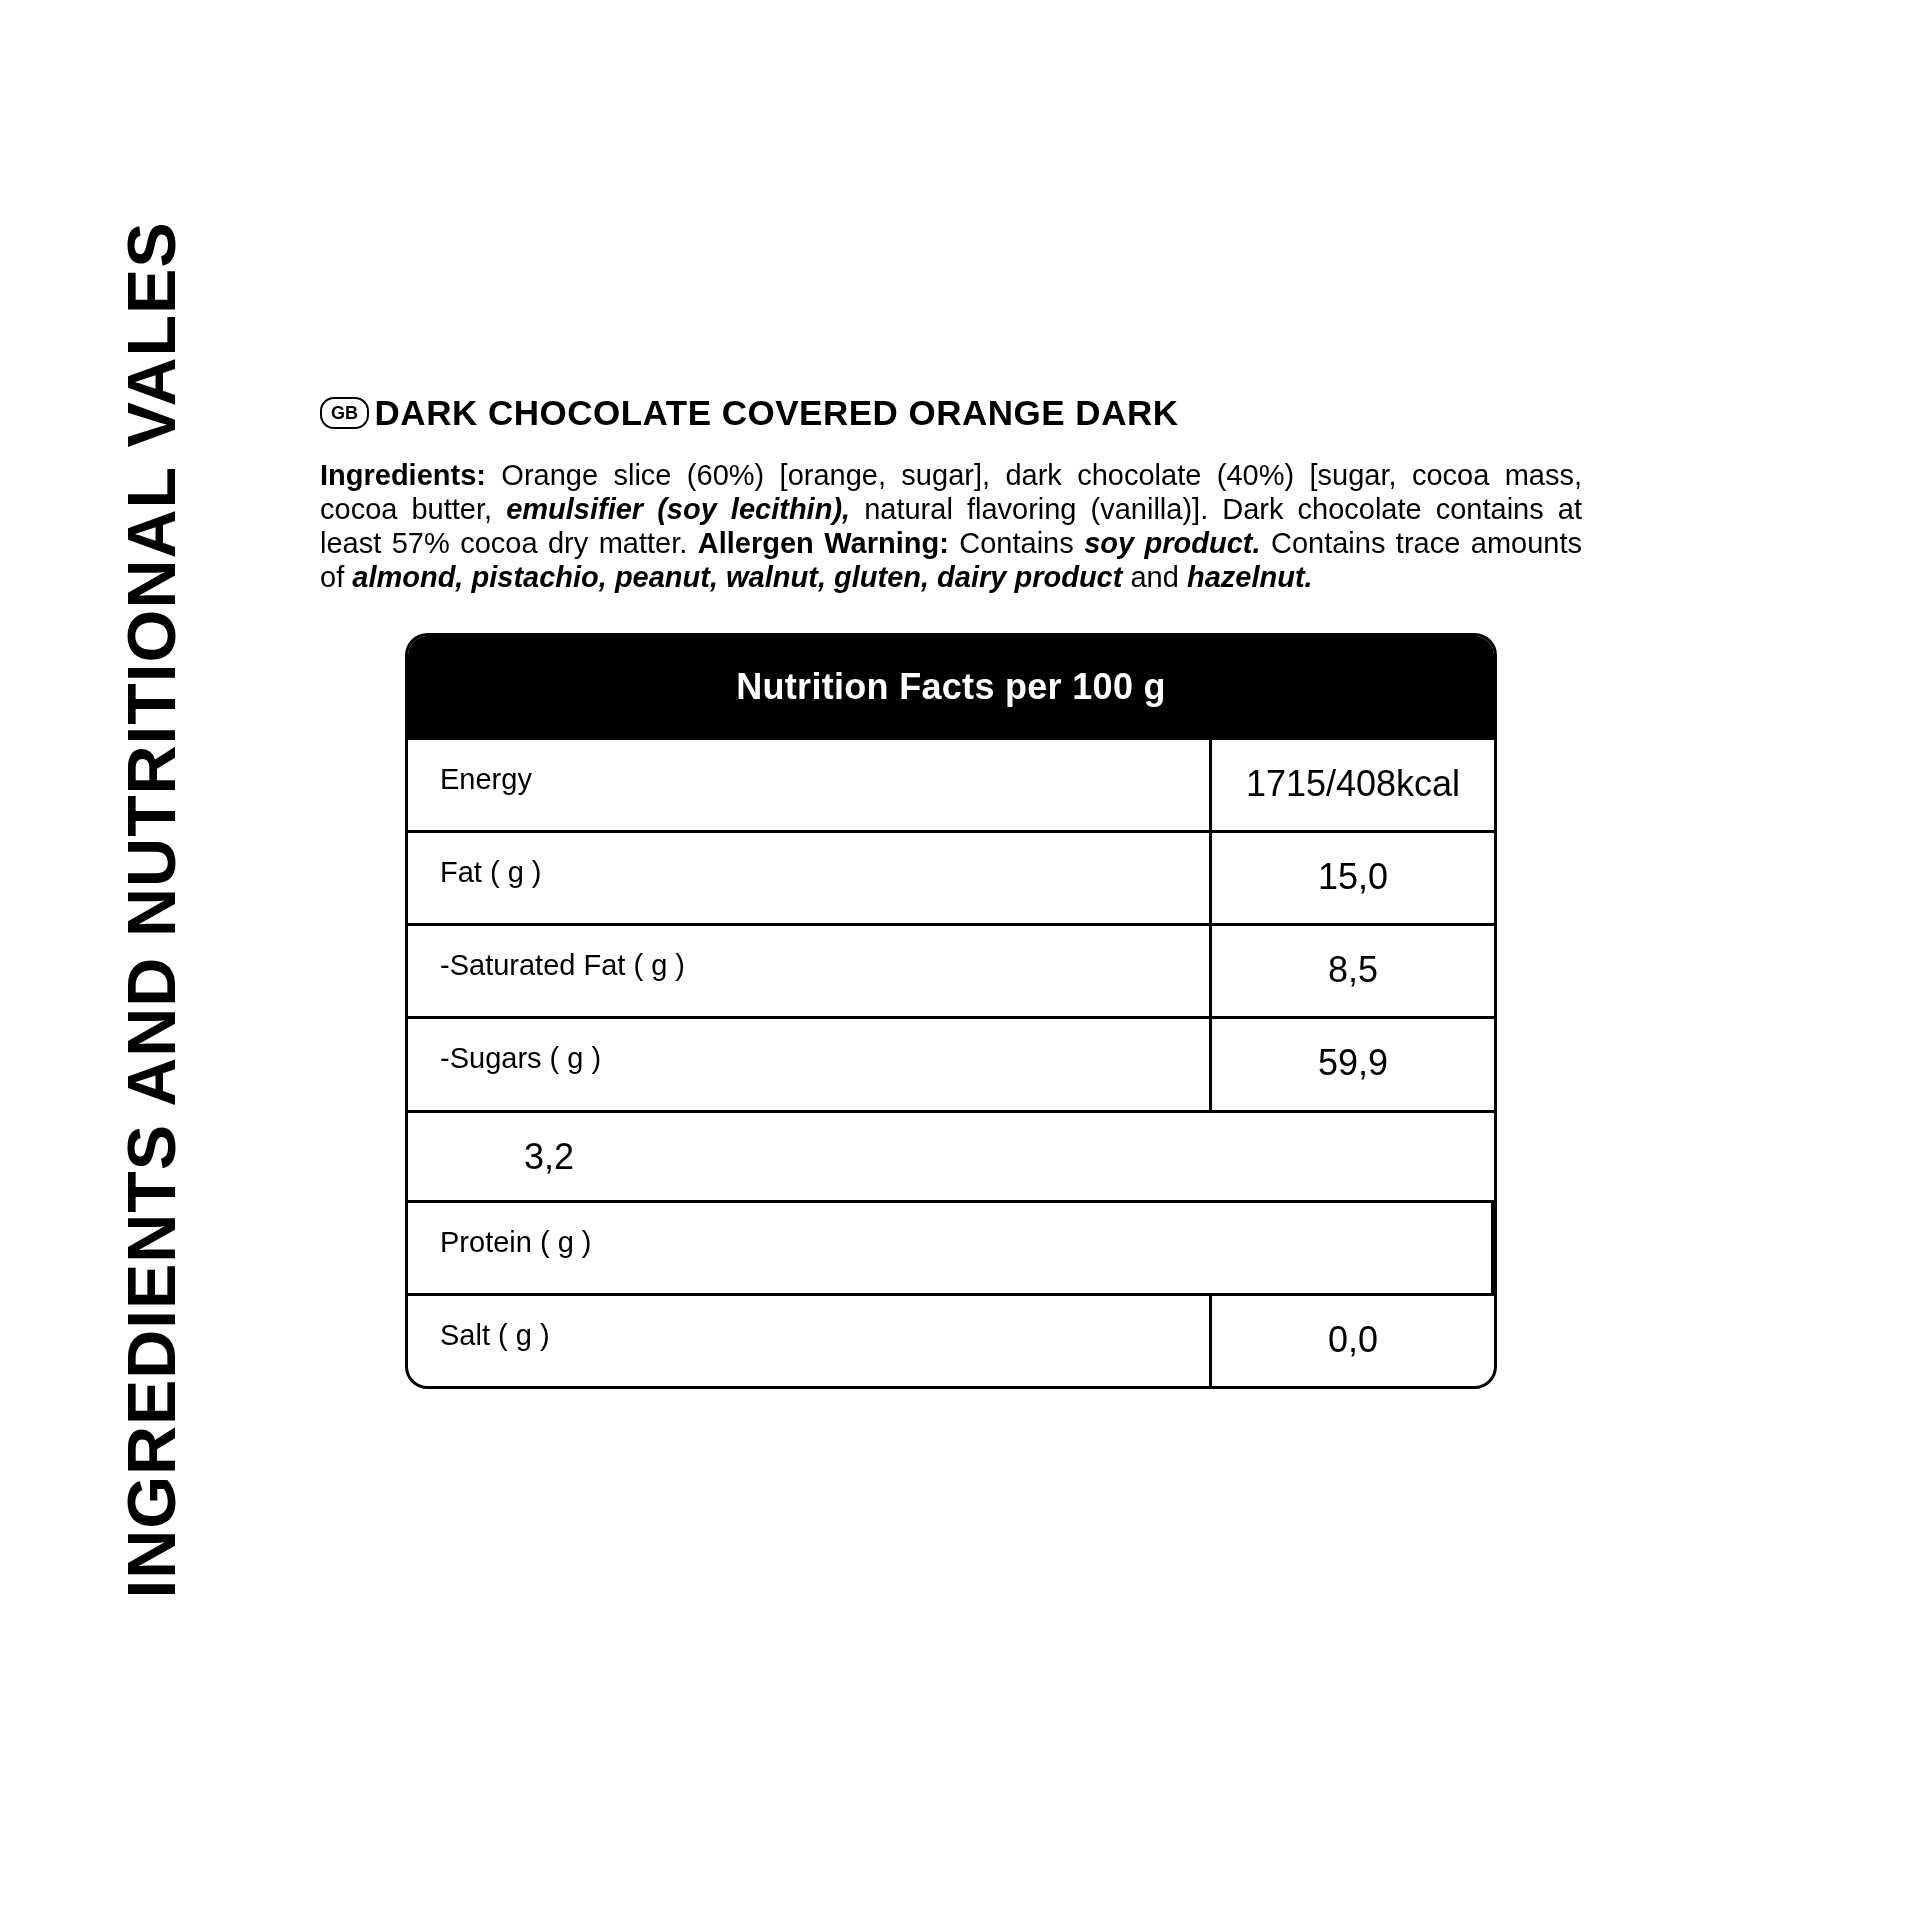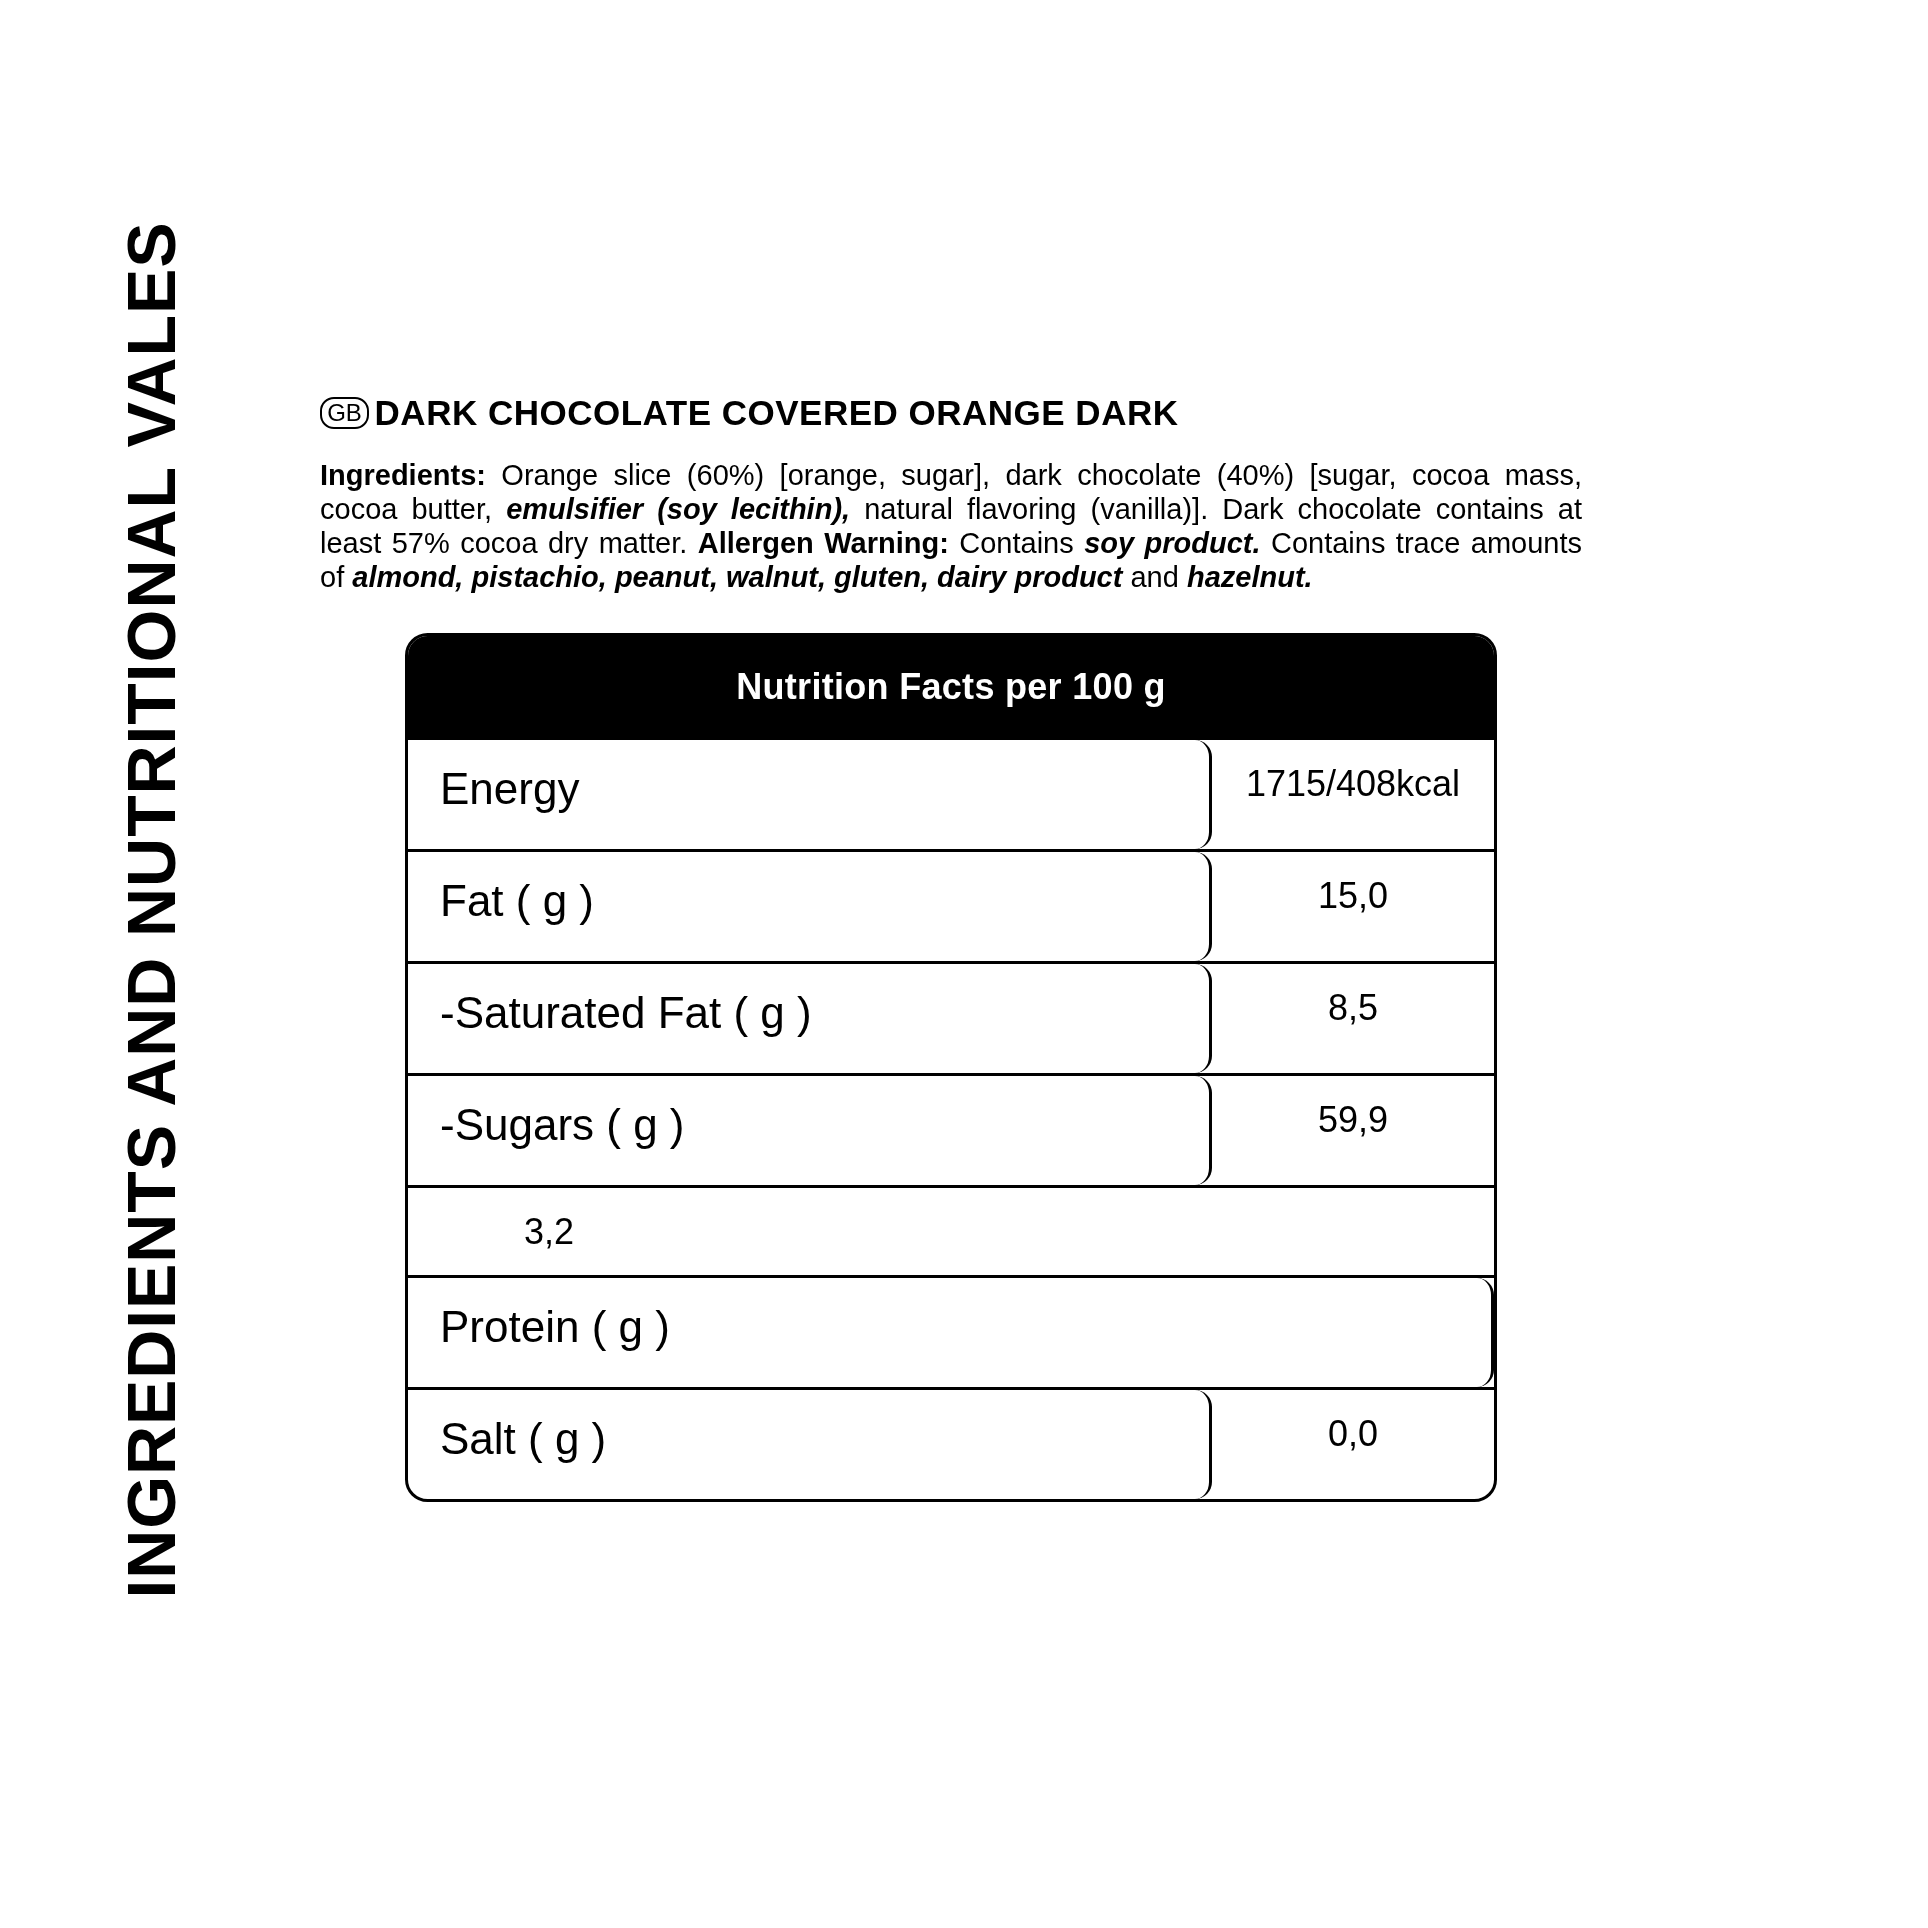--- a/index.html
+++ b/index.html
@@ -55,22 +55,22 @@
     margin-bottom: 15px;
   }
   .gb-badge {
     display: inline-flex;
     align-items: center;
     justify-content: center;
     width: 45px;
     height: 28px;
     border: 2.8px solid #000;
     border-radius: 14px;
-    font-size: 24px;
-    font-weight: 400;
+    font-size: 18px;
+    font-weight: 700;
     letter-spacing: 0px;
     line-height: 1;
     flex: 0 0 auto;
   }
   .product-name {
     font-size: 35px;
     font-weight: 600;
     letter-spacing: 0.5px;
     line-height: 1;
   }
@@ -105,26 +105,25 @@
     letter-spacing: 0.3px;
   }
   .nutri-row {
     display: flex;
     border-top: 3.8px solid #000;
     box-sizing: border-box;
   }
   .nutri-row:first-of-type { border-top: none; }
   .nutri-label {
     flex: 1 1 auto;
-    font-size: 44px;
+    font-size: 29px;
     padding: 21px 0 33px 32px;
     border-right: 3.8px solid #000;
     box-sizing: border-box;
     line-height: 1.25;
-    border-radius: 17px;
   }
   .nutri-value {
     flex: 0 0 282px;
     width: 282px;
     font-size: 36px;
     text-align: center;
     padding: 21px 5.6px;
     box-sizing: border-box;
     line-height: 1.25;
     border-radius: 31px;

